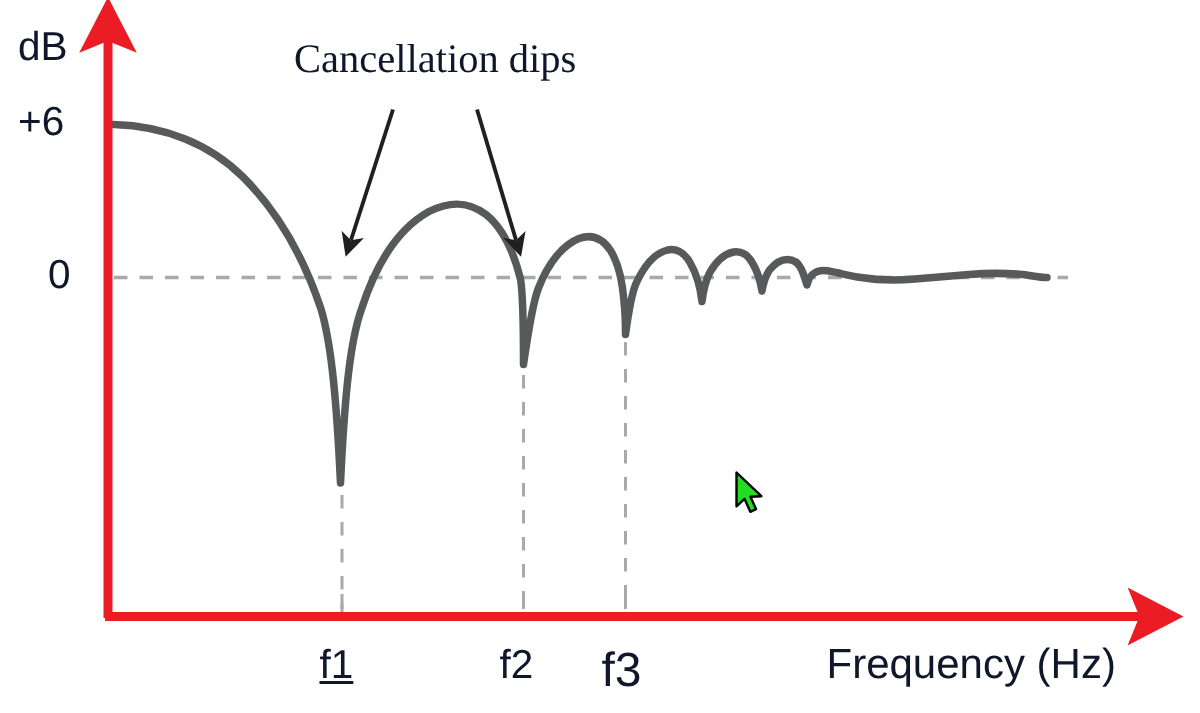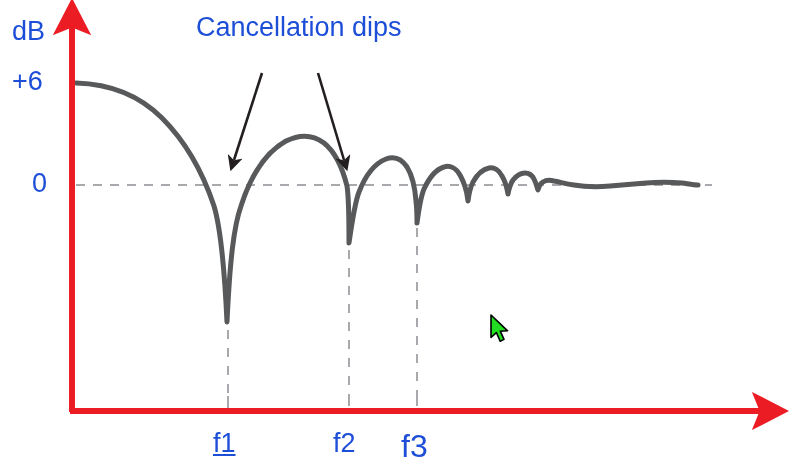--- a/index.html
+++ b/index.html
@@ -9,33 +9,33 @@
     background:#ffffff;
     font-family:"Liberation Sans", sans-serif;
     overflow:hidden;
     position:relative;
   }
   #stage{position:absolute;left:0;top:0;width:800px;height:475px;}
   svg#figure{position:absolute;left:0;top:0;width:800px;height:475px;display:block;}
 
   .lbl{
     position:absolute;
-    color:#1d4ed8;
+    color:#0f172a;
     font-family:"Liberation Sans", sans-serif;
     white-space:nowrap;
     user-select:none;
   }
   .lbl-db{ left:12px; top:16px; font-size:27px; }
   .lbl-plus6{ left:12px; top:66px; font-size:27px; }
   .lbl-zero{ left:32px; top:168px; font-size:27px; }
   .lbl-f1{ left:213px; top:428px; font-size:27px;text-decoration:underline; }
   .lbl-f2{ left:333px; top:428px; font-size:27px;text-align:center; }
   .lbl-f3{ left:401px; top:428px; font-size:32px; }
   .lbl-freq{ left:551px; top:427px; font-size:28px; }
-  .lbl-annot{ left:196px; top:12px; font-size:27px; }
+  .lbl-annot{ left:196px; top:24px; font-size:27px;font-family:Liberation Serif, serif; }
 
   #cursor{
     position:absolute;
     left:489px; top:314px;
     width:22px;height:30px;
     pointer-events:none;
   }
 </style>
 </head>
 <body>
@@ -104,19 +104,20 @@
   </svg>
 
   <div class="lbl lbl-db">dB</div>
   <div class="lbl lbl-plus6">+6</div>
   <div class="lbl lbl-zero">0</div>
 
   <div class="lbl lbl-f1">f1</div>
   <div class="lbl lbl-f2">f2</div>
   <div class="lbl lbl-f3">f3</div>
 
+  <div class="lbl lbl-freq">Frequency (Hz)</div>
   <div class="lbl lbl-annot">Cancellation dips</div>
 
   <svg id="cursor" viewBox="0 0 22 30">
     <path d="M2,1 L2,23.5 L7.4,18.6 L11.2,27.2 L15,25.4 L11.3,17.2 L18.6,16.8 Z" fill="#22dd22" stroke="#000000" stroke-width="1.6" stroke-linejoin="round"></path>
   </svg>
 
 </div>
 
 </body></html>

